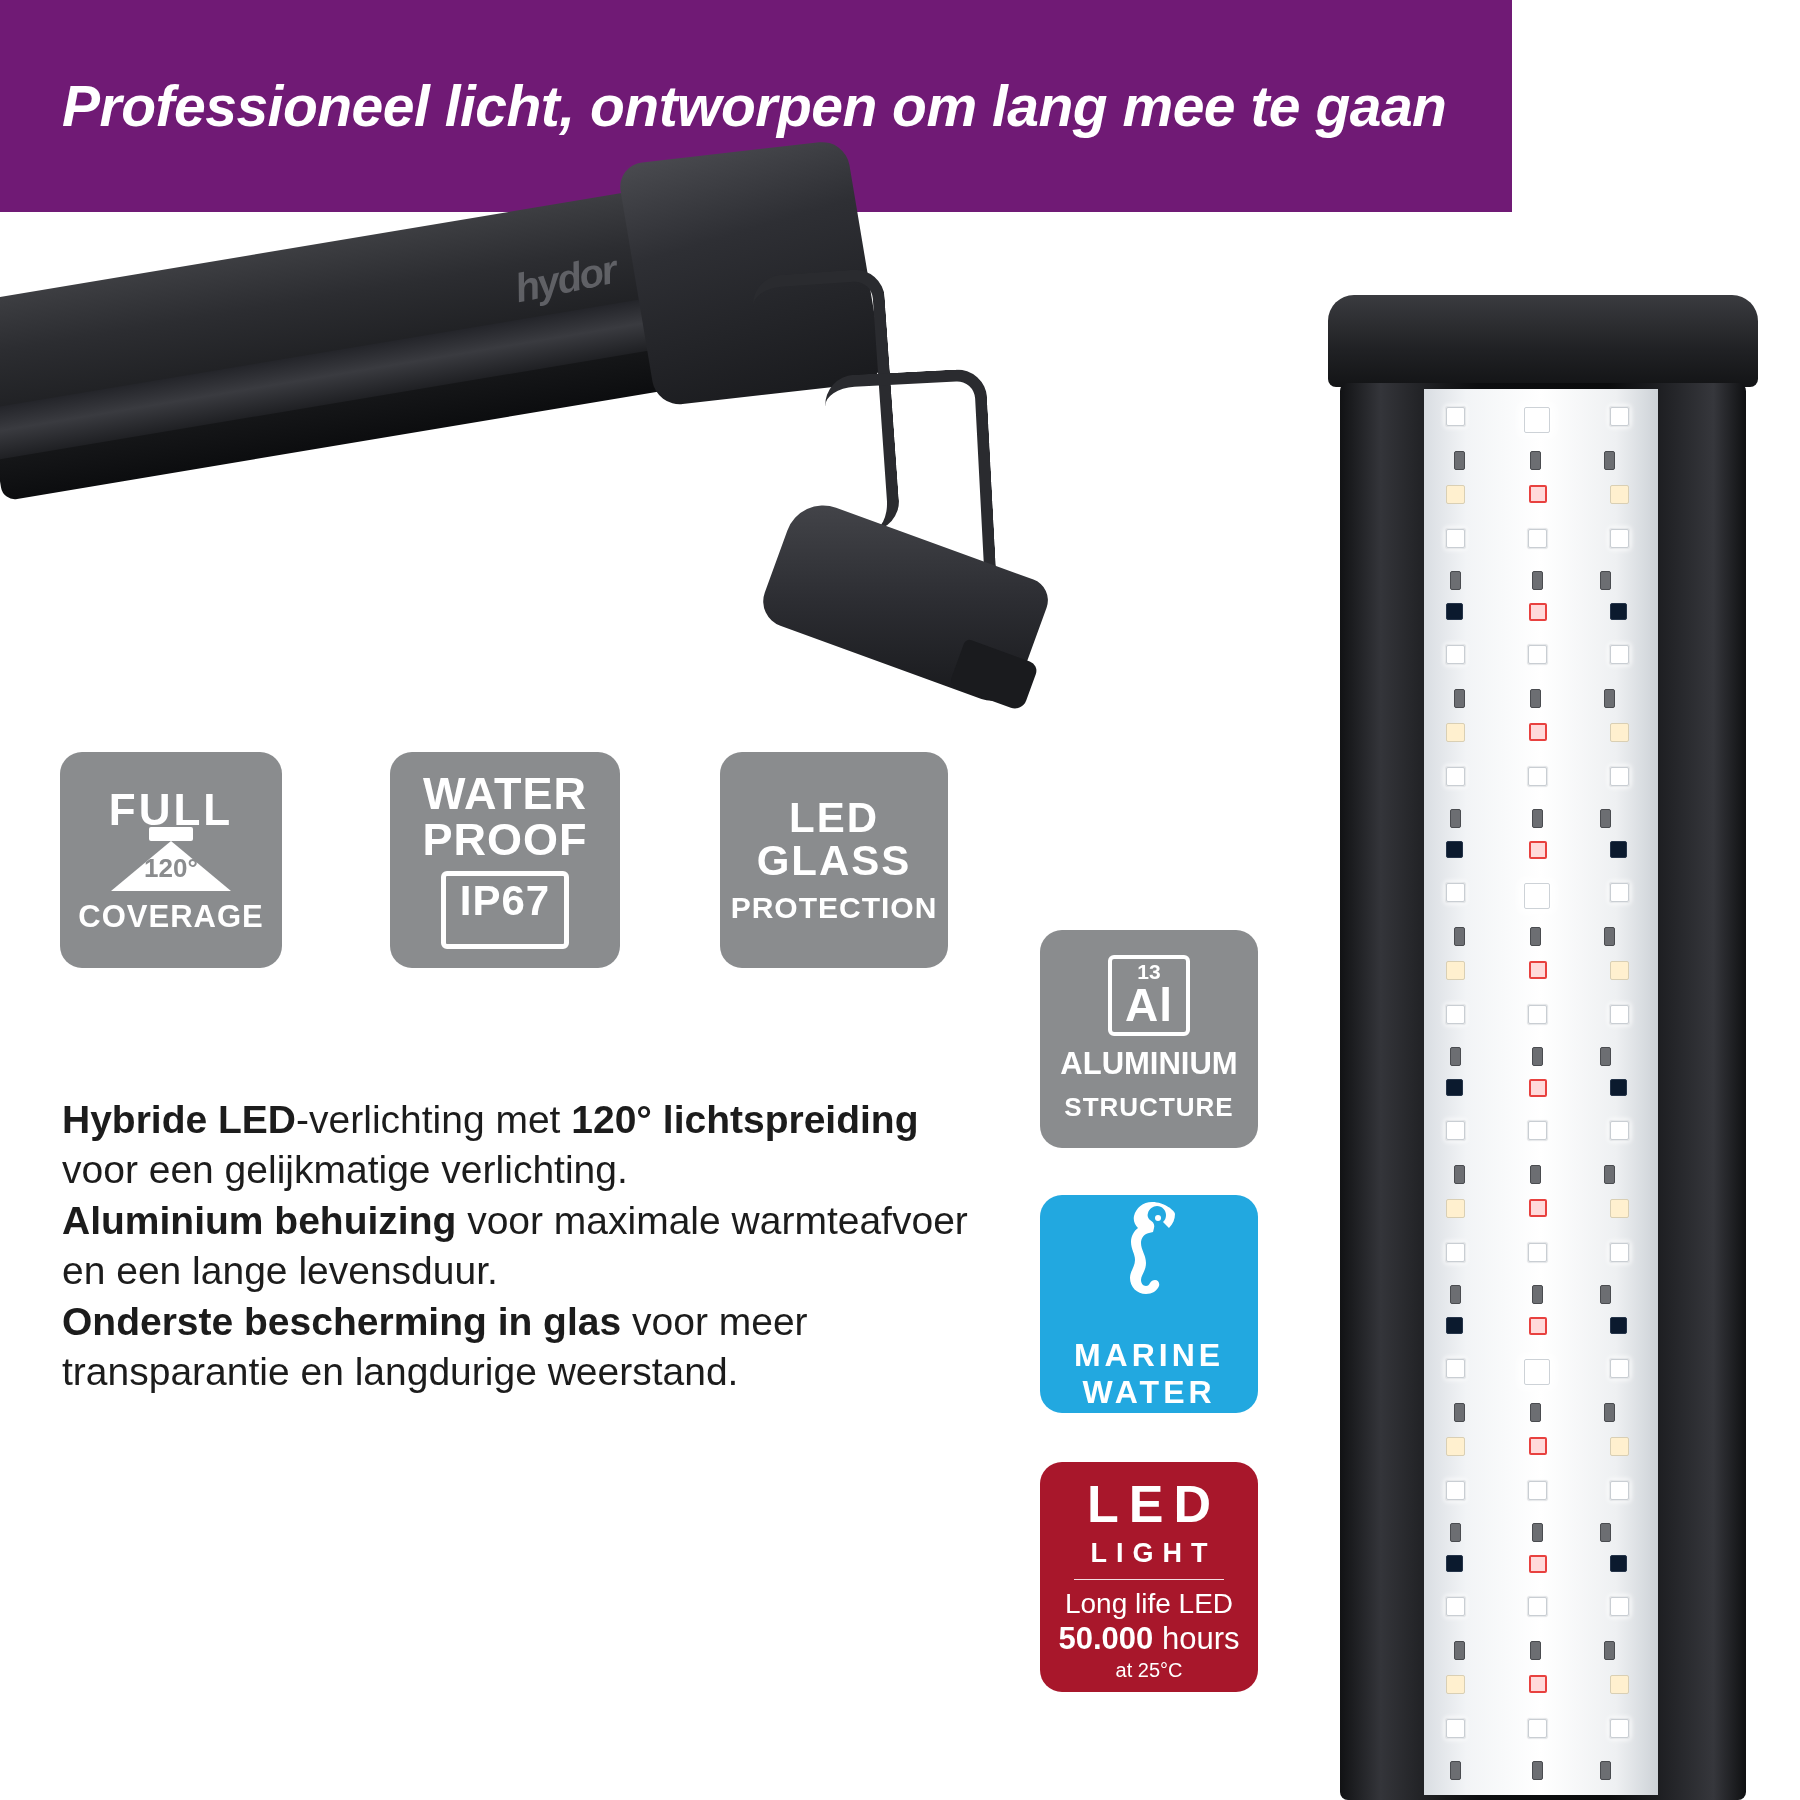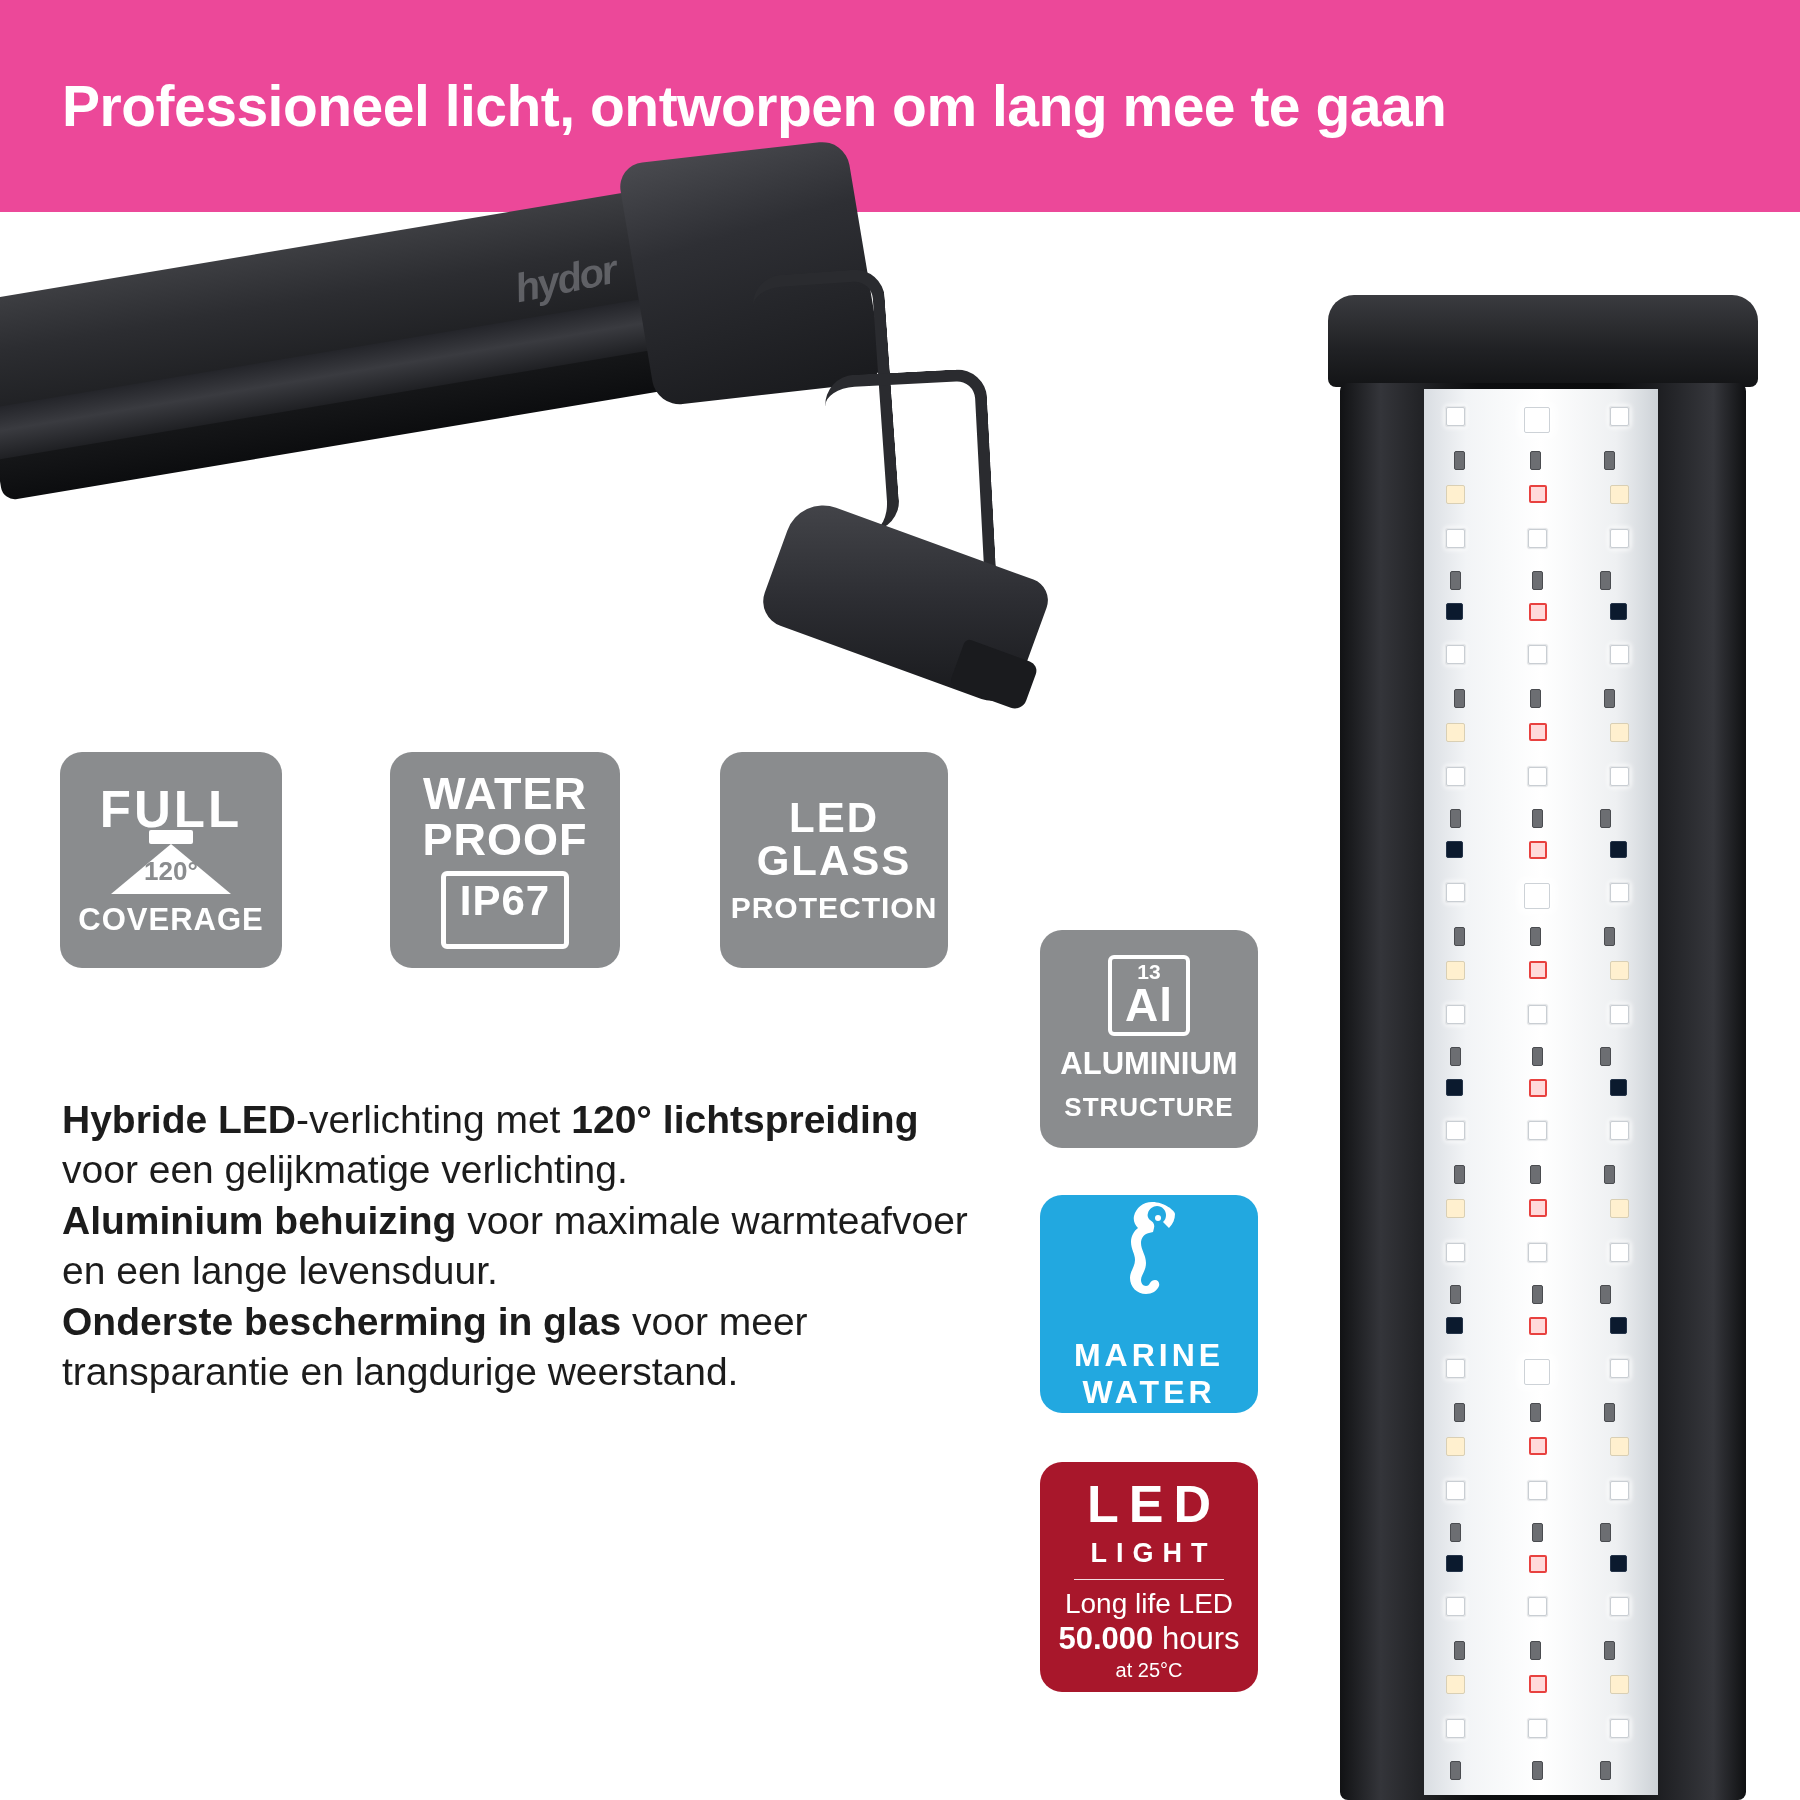--- a/index.html
+++ b/index.html
@@ -12,25 +12,26 @@
     background: #ffffff;
     font-family: "Liberation Sans", sans-serif;
     overflow: hidden;
     position: relative;
   }
 
   
   .header-bar {
     position: absolute;
     left: 0; top: 0;
-    width: 1800px;
+    width: 1512px;
     height: 212px;
-    background: #ec4899;
+    background: #701a75;
     display: flex;
     align-items: center;
+    font-style: italic;
   }
   .header-title {
     color: #ffffff;
     font-size: 57px;
     font-weight: bold;
     letter-spacing: -0.5px;
     margin-left: 62px;
     white-space: nowrap;
   }
 
@@ -219,21 +220,21 @@
   .badge .b-line {
     font-weight: bold;
     line-height: 1.02;
     letter-spacing: 1px;
   }
   .badge-full {
     left: 60px; top: 752px;
     width: 222px; height: 216px;
     padding: 14px 6px;
   }
-  .badge-full .b-top { font-size: 51px; letter-spacing: 3px; }
+  .badge-full .b-top { font-size: 44px; letter-spacing: 3px; }
   .badge-full .b-bot { font-size: 31px; letter-spacing: 1px; margin-top: 4px;}
   .cone {
     width: 0; height: 0;
     border-left: 60px solid transparent;
     border-right: 60px solid transparent;
     border-bottom: 50px solid #ffffff;
     position: relative;
     margin: 8px 0 6px 0;
   }
   .cone-deg {

